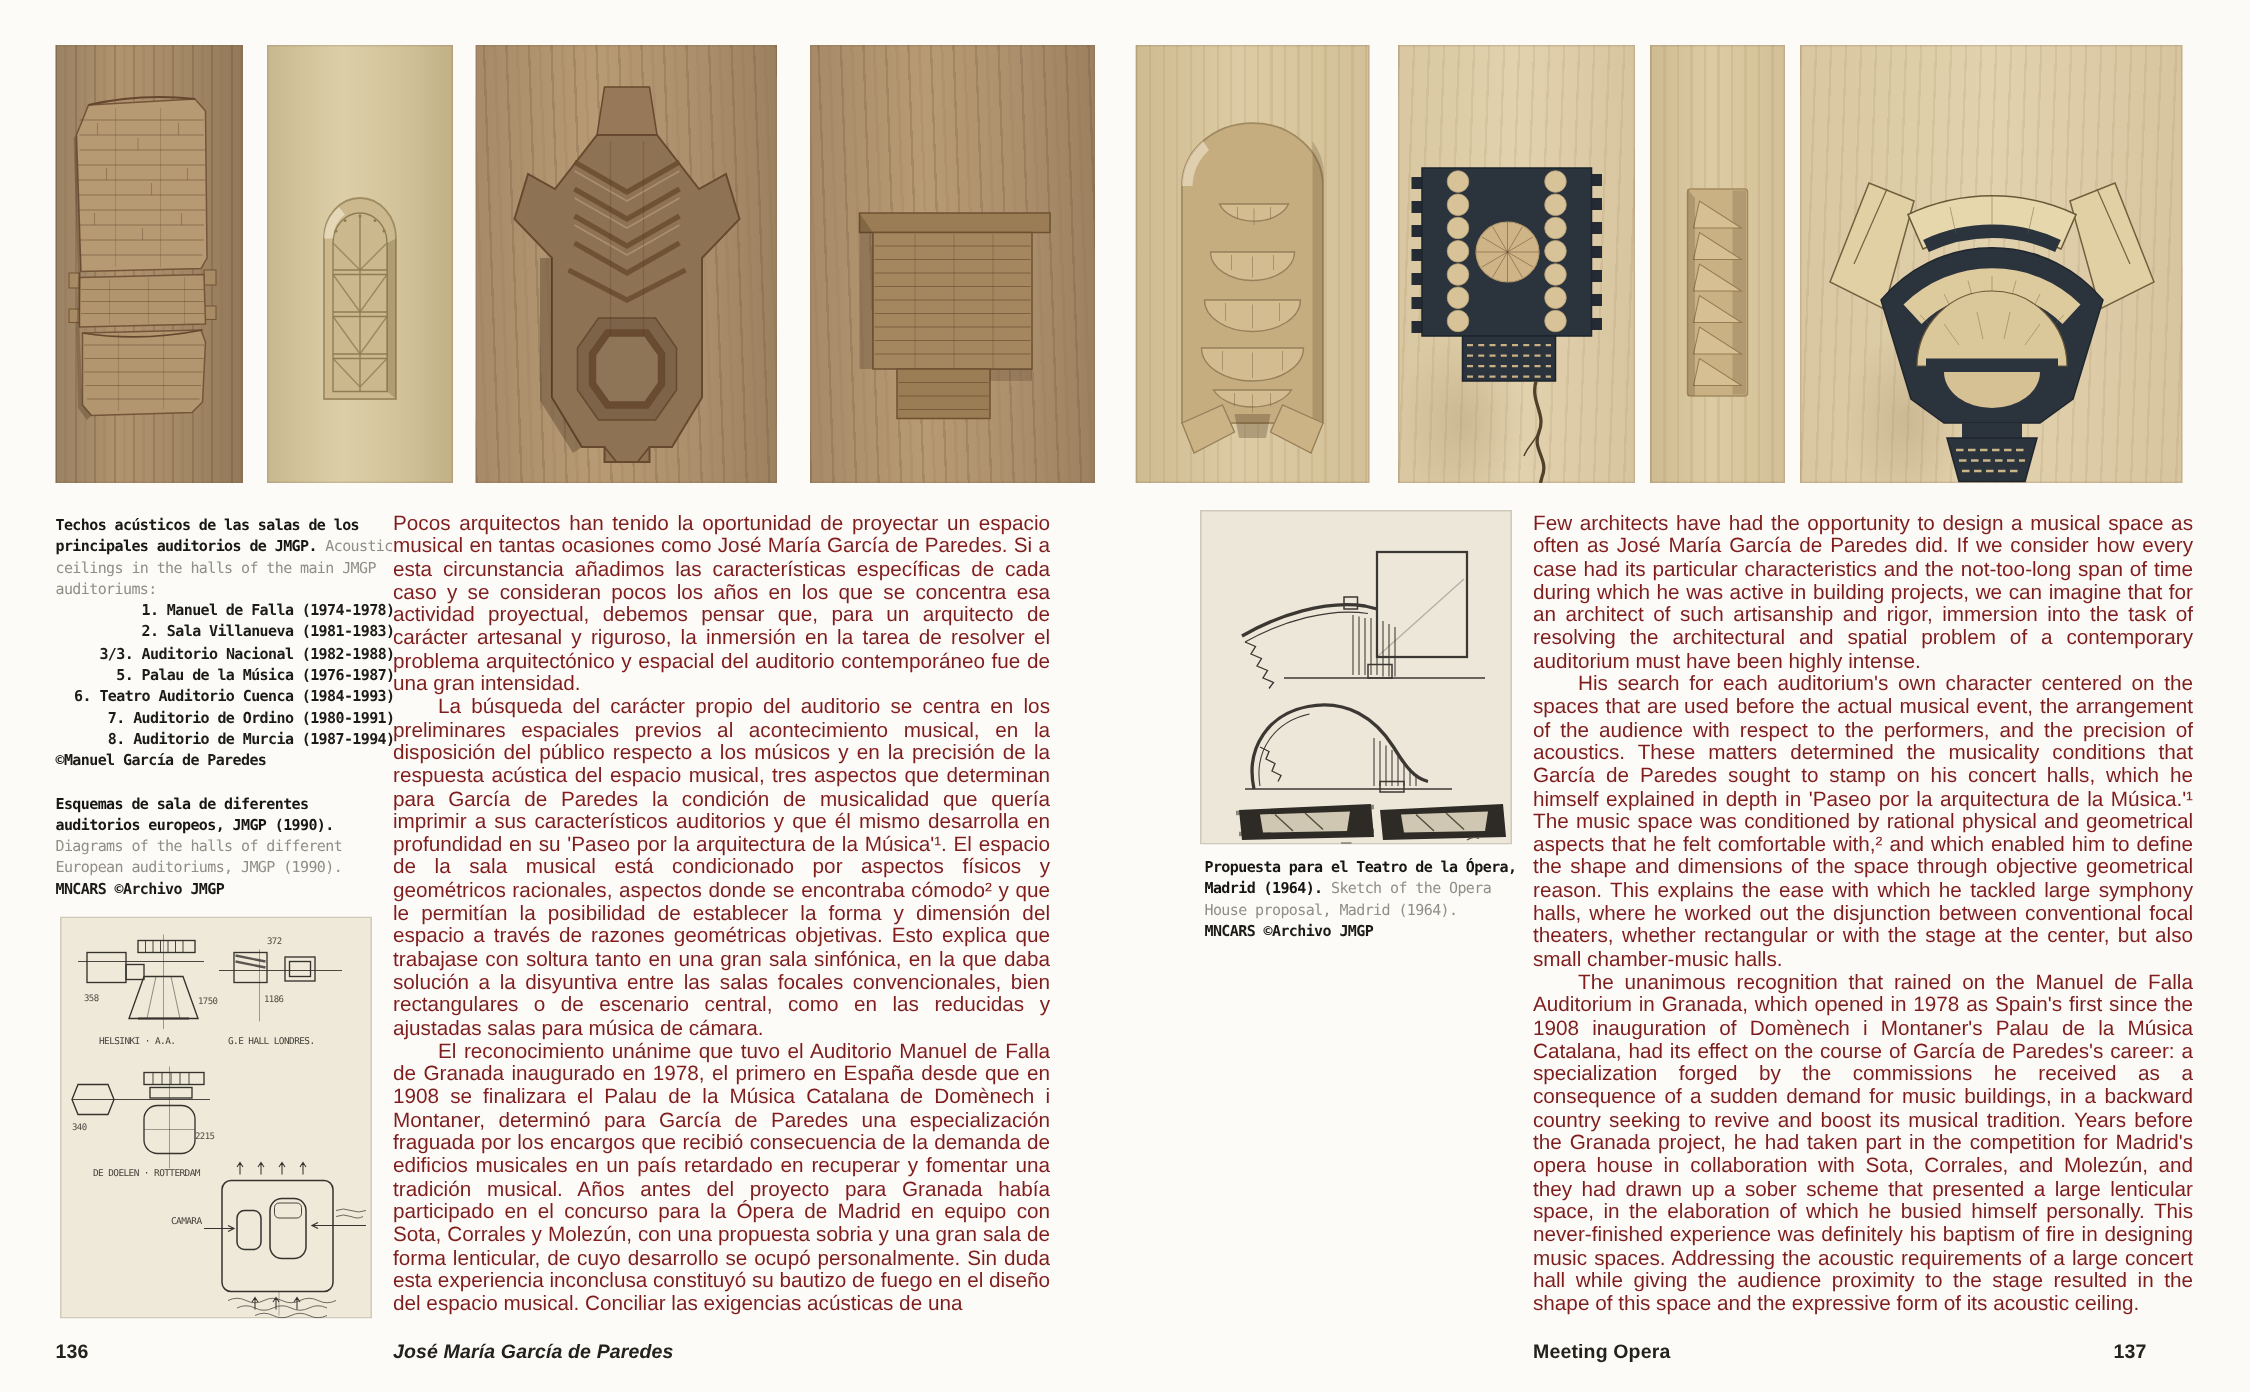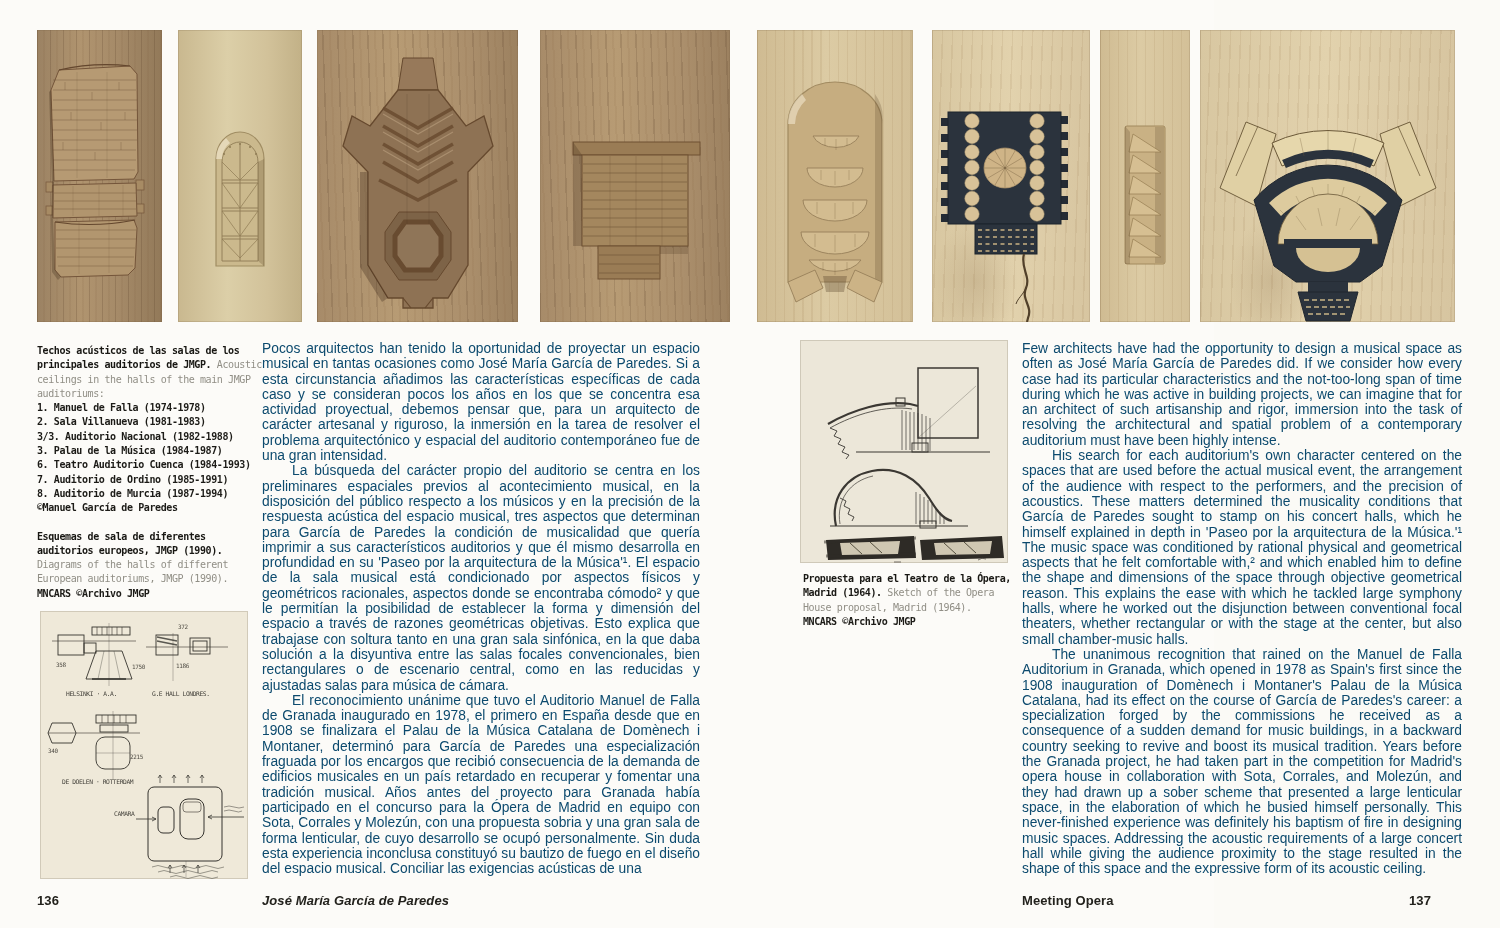--- a/index.html
+++ b/index.html
@@ -20,25 +20,25 @@
     repeating-linear-gradient(90deg, rgba(150,115,70,.13) 0px 1.5px, rgba(0,0,0,0) 1.5px 9px),
     linear-gradient(90deg,#cfbb92,#dccba4 45%,#d3c098);}
   .wood-oak-light{background:
     repeating-linear-gradient(92deg, rgba(145,110,68,.12) 0px 1.5px, rgba(0,0,0,0) 1.5px 10px),
     radial-gradient(ellipse 60px 90px at 28% 86%, rgba(120,90,55,.18), rgba(0,0,0,0) 70%),
     linear-gradient(90deg,#d8c7a1,#e2d2ad 50%,#d7c5a0);}
   
   .caption{position:absolute;font-family:"DejaVu Sans Mono",monospace;font-size:10px;line-height:14.3px;letter-spacing:-0.4px;color:#1c1b17;}
   .caption .es{font-weight:bold;color:#181713;}
   .caption .en{font-weight:normal;color:#908e85;}
-  .caption .item{font-weight:bold;display:block;}
+  .caption .item{font-weight:bold;display:block;text-align:right;}
   .caption .credit{font-weight:bold;display:block;}
   .caption .gap{display:block;height:14px;}
   
-  .textcol{position:absolute;top:341px;width:438px;font-size:13.8px;line-height:15.3px;text-align:justify;color:#0c4a6e;}
+  .textcol{position:absolute;top:341px;width:438px;font-size:13.8px;line-height:15.3px;text-align:justify;color:#7f1d1d;}
   .textcol p{margin:0;hyphens:auto;-webkit-hyphens:auto;}
   .textcol p + p{text-indent:30px;}
   
   .figure{position:absolute;}
   .figure svg{display:block;}
   
   .foot{position:absolute;top:893px;font-size:13px;font-weight:bold;color:#23221d;letter-spacing:.1px;}
   .sk-label{font-family:"DejaVu Sans Mono",monospace;font-size:6.3px;fill:#45433c;letter-spacing:-.4px;}
   .sk-num{font-family:"DejaVu Sans Mono",monospace;font-size:6px;fill:#504d45;letter-spacing:-.4px;}
 </style>
@@ -252,23 +252,23 @@
           <path d="M104,270 H152 M106,277 H150 M108,284 H148"></path>
         </g>
     </svg>
   </div>
 
   <div class="caption" style="left:37px;top:344px;width:226px;">
     <span class="es">Techos acústicos de las salas de los principales auditorios de JMGP. </span><span class="en">Acoustic ceilings in the halls of the main JMGP auditoriums:</span>
     <span class="item">1. Manuel de Falla (1974-1978)</span>
     <span class="item">2. Sala Villanueva (1981-1983)</span>
     <span class="item">3/3. Auditorio Nacional (1982-1988)</span>
-    <span class="item">3. Palau de la Música (1984-1987)</span>
+    <span class="item">5. Palau de la Música (1976-1987)</span>
     <span class="item">6. Teatro Auditorio Cuenca (1984-1993)</span>
-    <span class="item">7. Auditorio de Ordino (1985-1991)</span>
+    <span class="item">7. Auditorio de Ordino (1980-1991)</span>
     <span class="item">8. Auditorio de Murcia (1987-1994)</span>
     <span class="credit">©Manuel García de Paredes</span>
     <span class="gap"></span>
     <span class="es">Esquemas de sala de diferentes auditorios europeos, JMGP (1990). </span><span class="en">Diagrams of the halls of different European auditoriums, JMGP (1990).</span>
     <span class="credit">MNCARS ©Archivo JMGP</span>
   </div>
 
   <div class="textcol" lang="es" style="left:262px;">
     <p>Pocos arquitectos han tenido la oportunidad de proyectar un espacio musical en tantas ocasiones como José María García de Paredes. Si a esta circunstancia añadimos las características específicas de cada caso y se consideran pocos los años en los que se concentra esa actividad proyectual, debemos pensar que, para un arquitecto de carácter artesanal y riguroso, la inmersión en la tarea de resolver el problema arquitectónico y espacial del auditorio contemporáneo fue de una gran intensidad.</p>
     <p>La búsqueda del carácter propio del auditorio se centra en los preliminares espaciales previos al acontecimiento musical, en la disposición del público respecto a los músicos y en la precisión de la respuesta acústica del espacio musical, tres aspectos que determinan para García de Paredes la condición de musicalidad que quería imprimir a sus característicos auditorios y que él mismo desarrolla en profundidad en su 'Paseo por la arquitectura de la Música'¹. El espacio de la sala musical está condicionado por aspectos físicos y geométricos racionales, aspectos donde se encontraba cómodo² y que le permitían la posibilidad de establecer la forma y dimensión del espacio a través de razones geométricas objetivas. Esto explica que trabajase con soltura tanto en una gran sala sinfónica, en la que daba solución a la disyuntiva entre las salas focales convencionales, bien rectangulares o de escenario central, como en las reducidas y ajustadas salas para música de cámara.</p>

